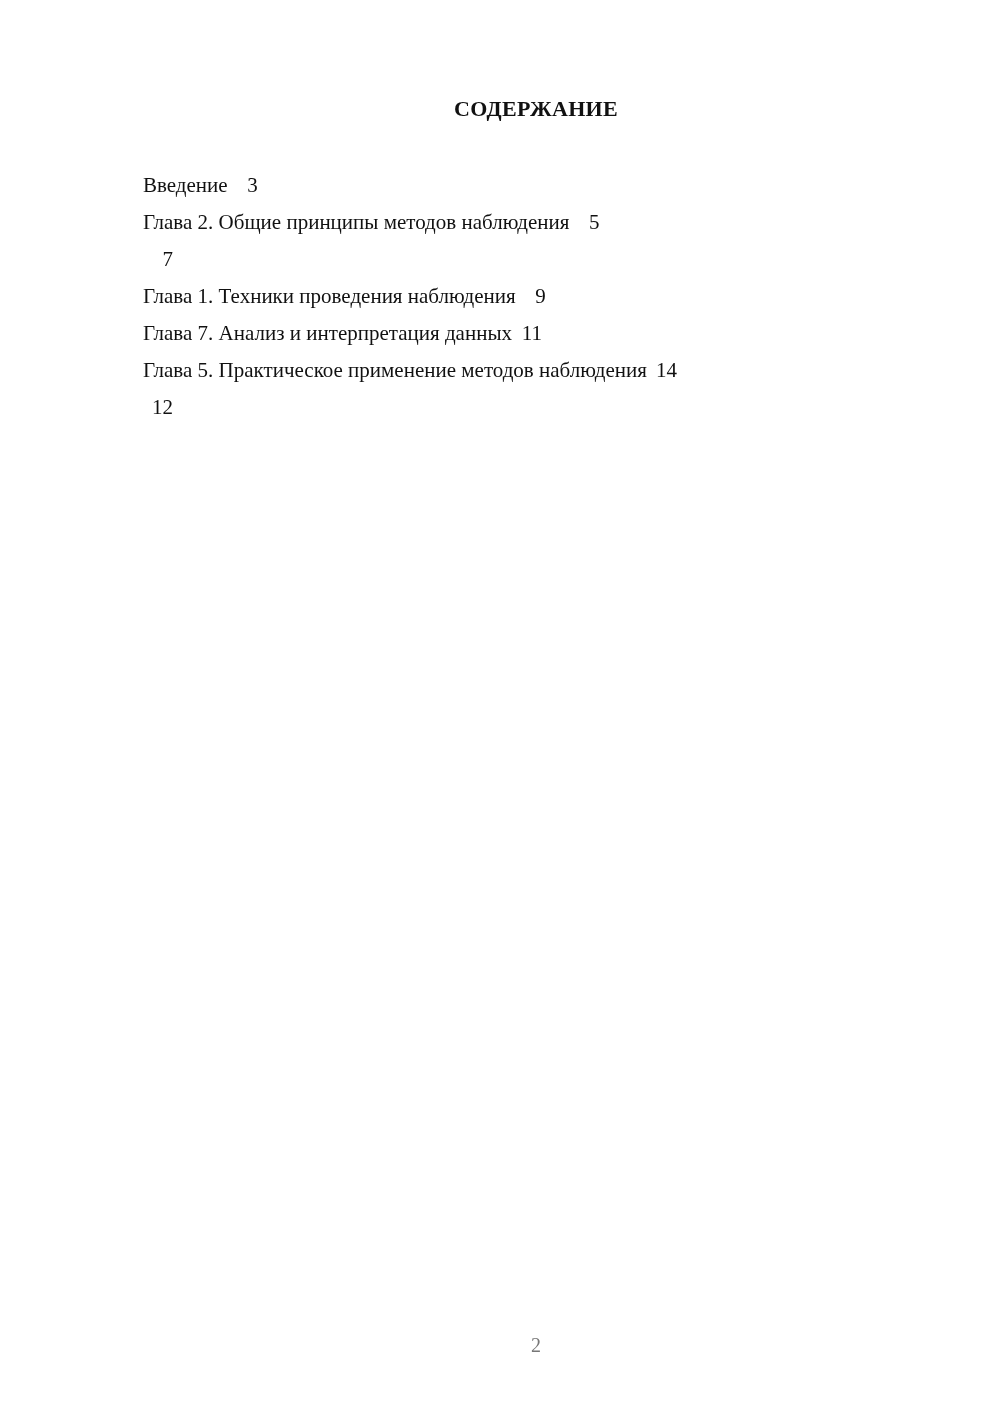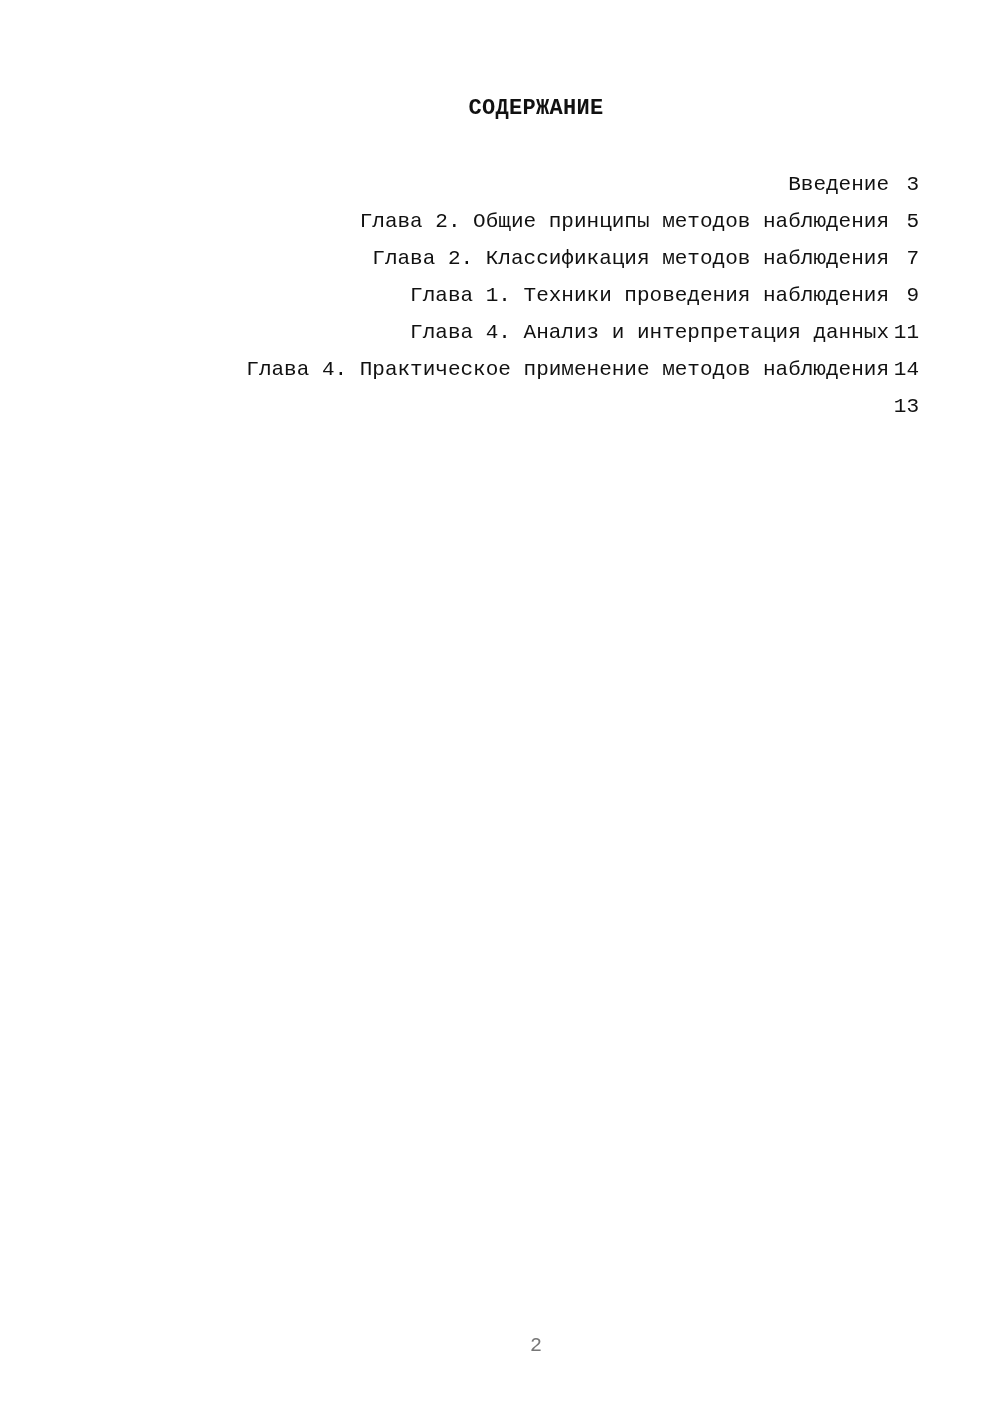--- a/index.html
+++ b/index.html
@@ -14,42 +14,41 @@
       overflow: hidden;
       font-family: "Liberation Serif", "DejaVu Serif", serif;
       color: #111111;
     }
     .page {
       position: absolute;
       left: 0; top: 0;
       width: 1000px;
       height: 1160px;
       background: #ffffff;
-      font-family: Liberation Mono, monospace;
     }
     .title {
       position: absolute;
       top: 96px;
       left: 0;
       width: 1072px;
       text-align: center;
       font-weight: bold;
       font-size: 22px;
       letter-spacing: 0.3px;
       color: #111;
     }
     .toc {
       position: absolute;
       left: 143px;
       top: 171px;
       width: 776px;
     }
     .toc-row {
       display: flex;
-      justify-content: flex-end;
+      justify-content: flex-start;
       align-items: baseline;
       height: 37px;
       font-size: 21px;
       line-height: 28px;
     }
     .toc-label { white-space: nowrap; }
     .toc-page { text-align: right; min-width: 30px; }
     .page-number {
       position: absolute;
       top: 1334px;
@@ -69,34 +68,33 @@
   <div class="toc">
     <div class="toc-row">
       <span class="toc-label">Введение</span>
       <span class="toc-page">3</span>
     </div>
     <div class="toc-row">
       <span class="toc-label">Глава 2. Общие принципы методов наблюдения</span>
       <span class="toc-page">5</span>
     </div>
     <div class="toc-row">
-      <span class="toc-label">Глава 2. Классификация методов наблюдения</span>
       <span class="toc-page">7</span>
     </div>
     <div class="toc-row">
       <span class="toc-label">Глава 1. Техники проведения наблюдения</span>
       <span class="toc-page">9</span>
     </div>
     <div class="toc-row">
-      <span class="toc-label">Глава 4. Анализ и интерпретация данных</span>
+      <span class="toc-label">Глава 7. Анализ и интерпретация данных</span>
       <span class="toc-page">11</span>
     </div>
     <div class="toc-row">
-      <span class="toc-label">Глава 4. Практическое применение методов наблюдения</span>
+      <span class="toc-label">Глава 5. Практическое применение методов наблюдения</span>
       <span class="toc-page">14</span>
     </div>
     <div class="toc-row">
-      <span class="toc-page">13</span>
+      <span class="toc-page">12</span>
     </div>
   </div>
 
   <div class="page-number">2</div>
 </div>
 
 </body></html>

